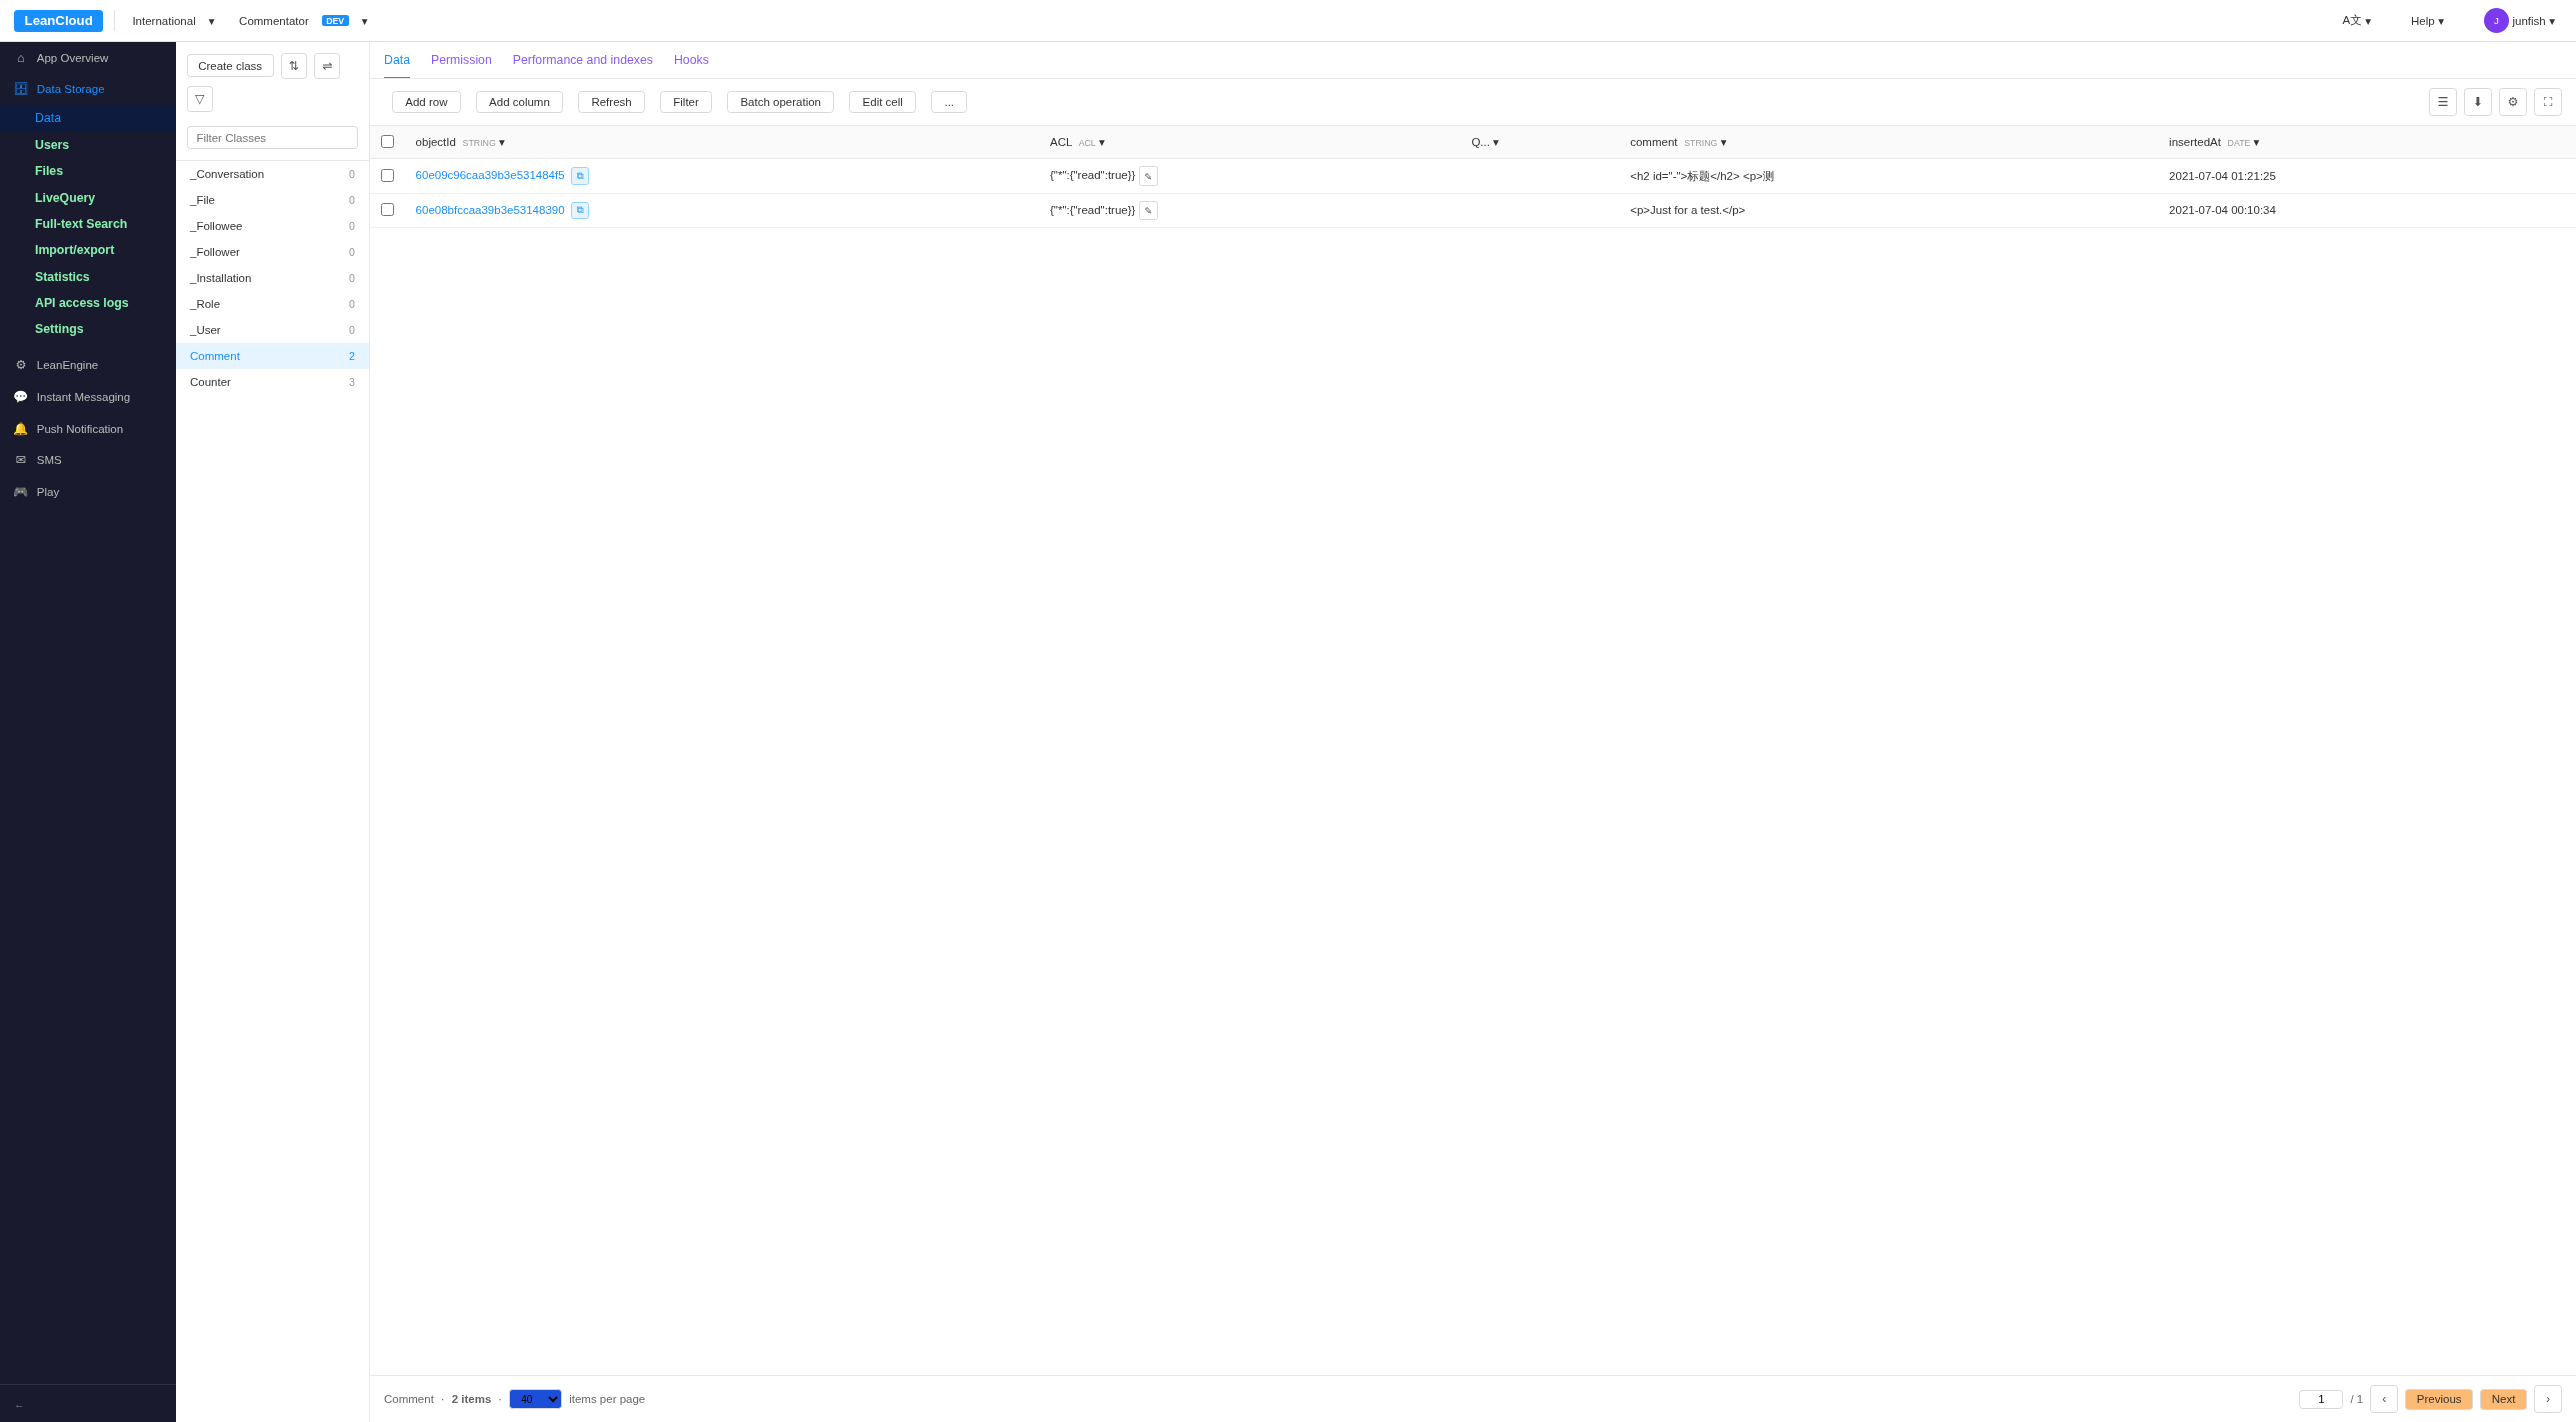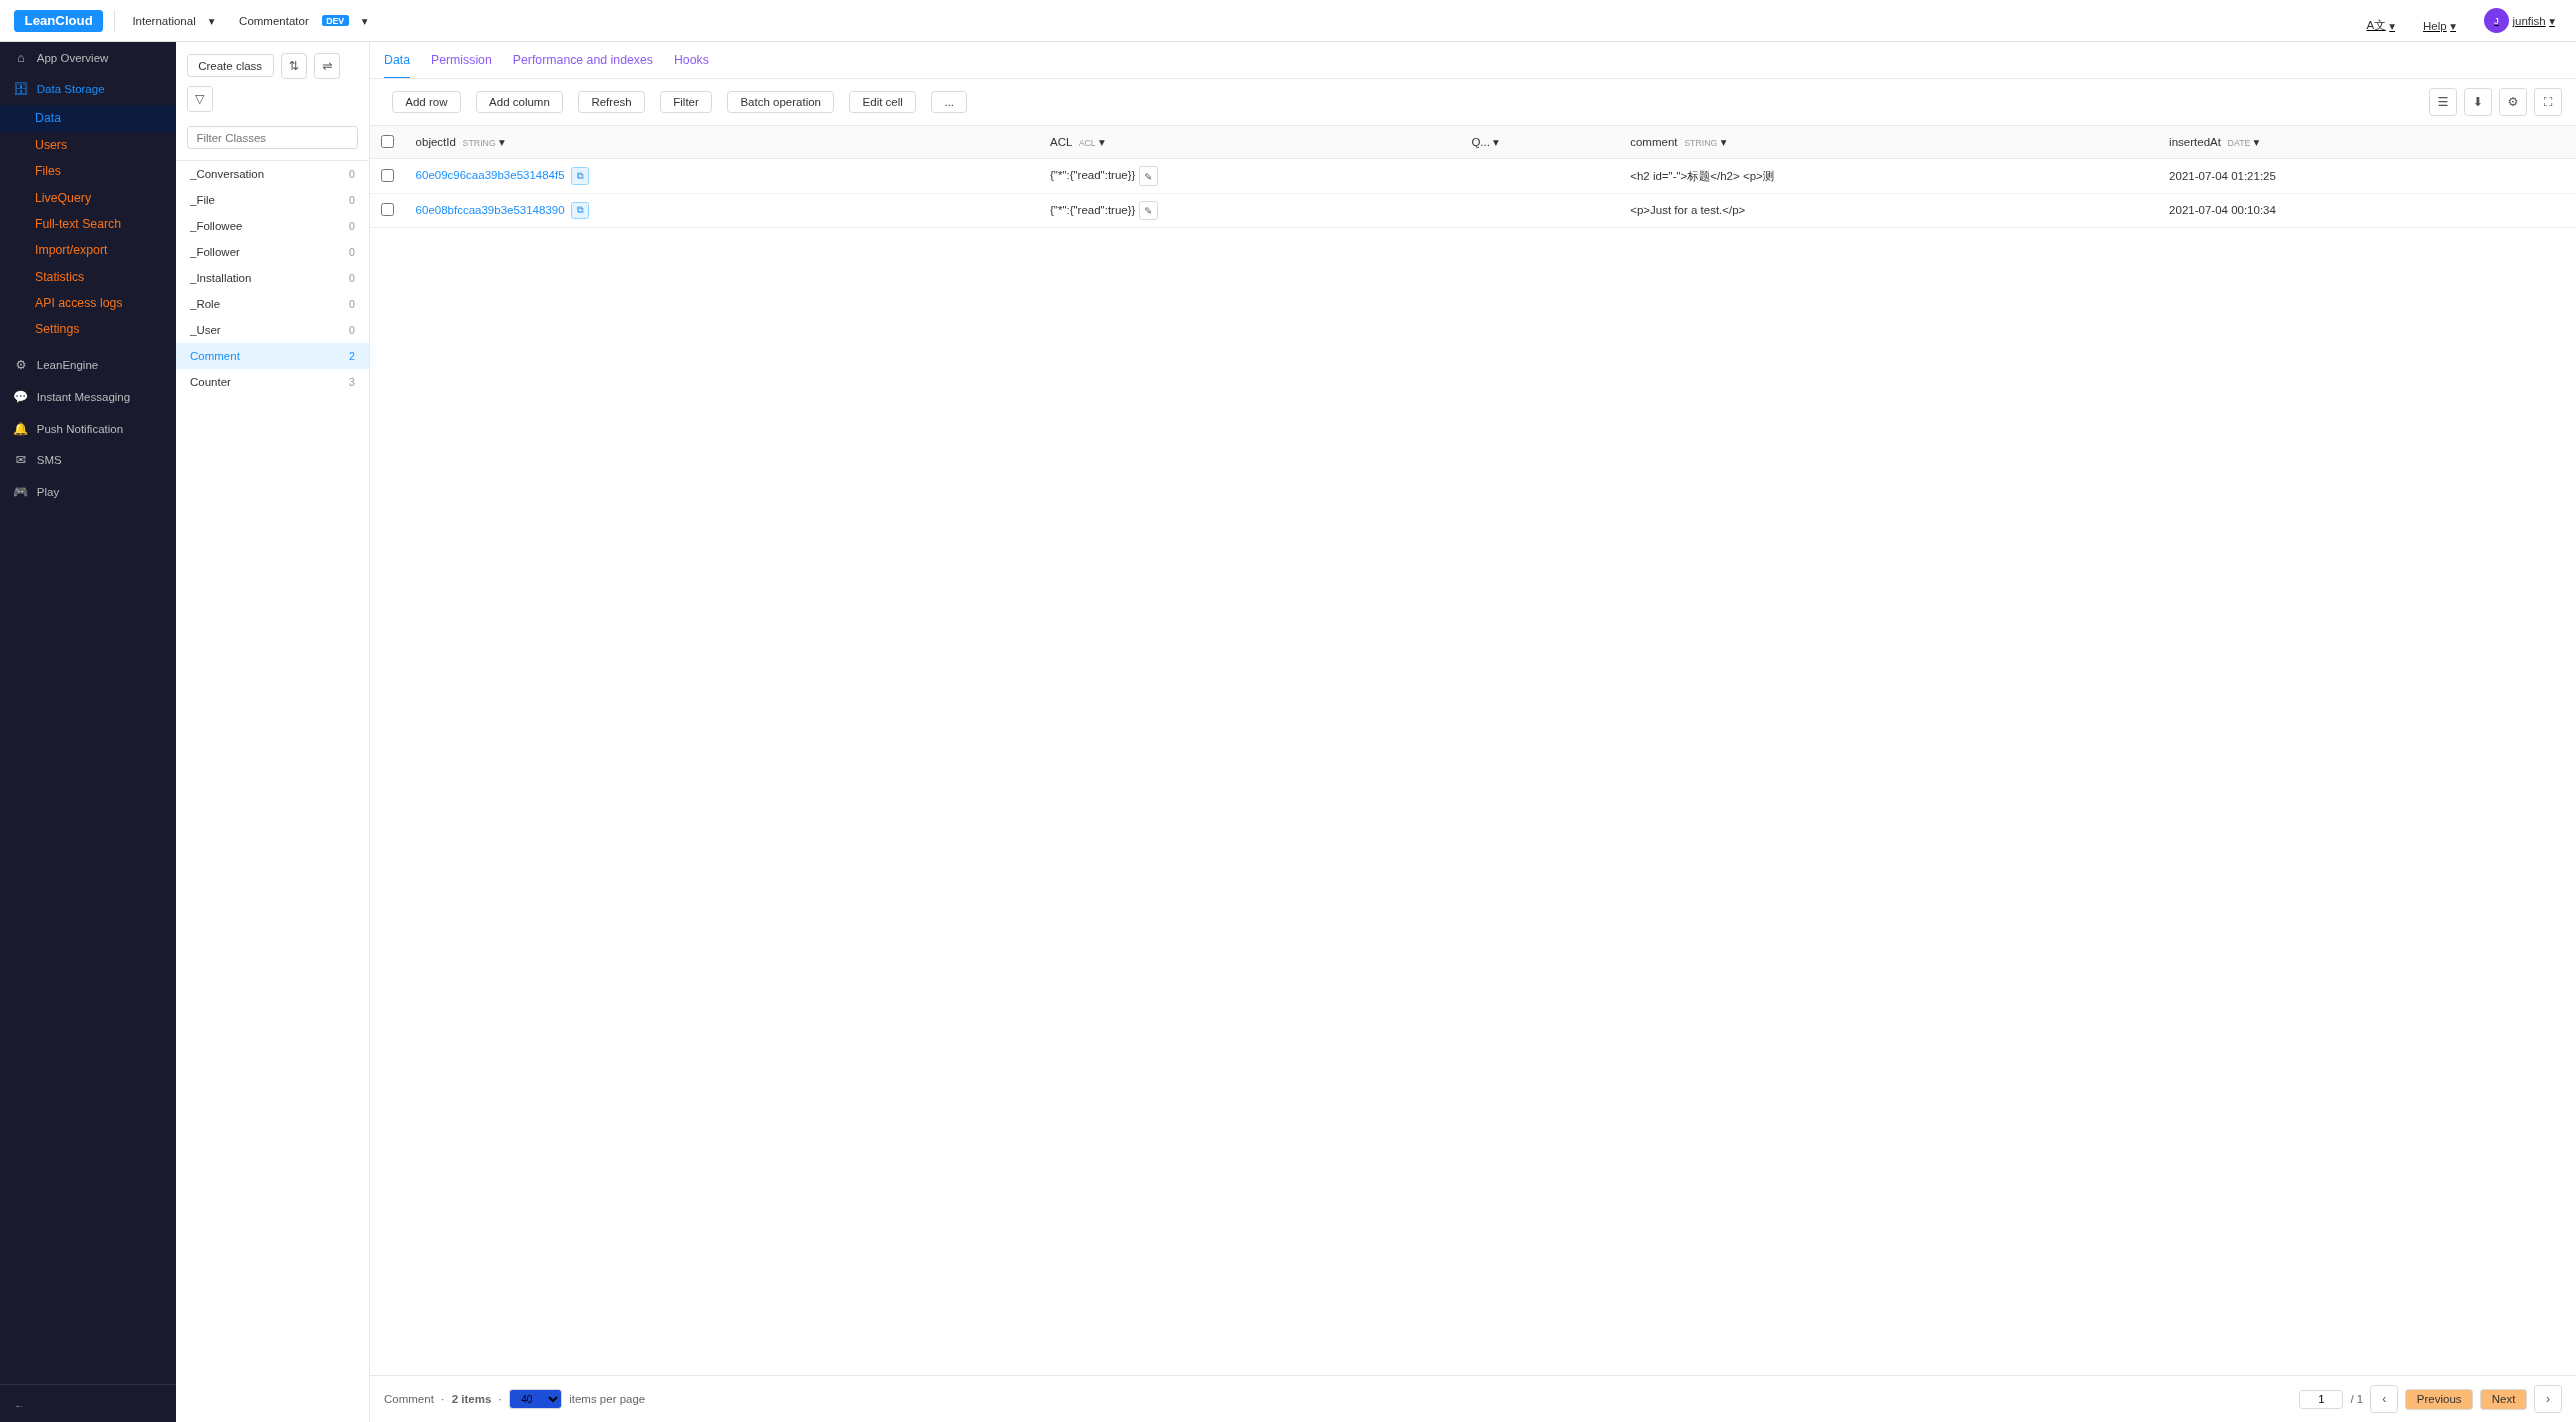--- a/index.html
+++ b/index.html
@@ -4,33 +4,33 @@
   <style>
     * { box-sizing: border-box; margin: 0; padding: 0; }
     body { font-family: -apple-system, BlinkMacSystemFont, 'Segoe UI', sans-serif; font-size: 12.3px; background: #f5f5f5; display: flex; flex-direction: column; height: 100vh; overflow: hidden; }
 
     
     .topbar { display: flex; align-items: center; height: 42px; background: #fff; border-bottom: 0.9px solid #e0e0e0; padding: 0 14px; gap: 10.6px; }
     .logo-area { background: #1890ff; color: white; font-weight: bold; font-size: 13.2px; padding: 3.5px 10.6px; border-radius: 3.5px; white-space: nowrap; }
     .topbar-divider { width: 0.9px; height: 21px; background: #e0e0e0; }
     .topbar-select { display: flex; align-items: center; gap: 13px; cursor: pointer; padding: 3.5px 7px; border-radius: 3.5px; font-size: 11.5px; color: #333; }
     .topbar-badge { background: #1890ff; color: white; font-size: 8.8px; padding: 0.9px 4.4px; border-radius: 2.6px; font-weight: bold; }
-    .topbar-right { margin-left: auto; display: flex; align-items: flex-end; gap: 14px; text-decoration: underline; }
+    .topbar-right { margin-left: auto; display: flex; align-items: center; gap: 26px; }
     .topbar-btn { display: flex; align-items: center; gap: 3.5px; cursor: pointer; padding: 3.5px 7px; border-radius: 3.5px; font-size: 11.5px; color: #333; }
     .avatar { width: 25px; height: 25px; border-radius: 50%; background: #7c3aed; display: flex; align-items: center; justify-content: center; color: white; font-size: 9.7px; }
 
     
     .main-layout { display: flex; flex: 1; overflow: hidden; }
 
     
     .sidebar { width: 176px; background: #1a1a2e; color: #ccc; display: flex; flex-direction: column; overflow-y: auto; flex-shrink: 0; }
     .sidebar-item { display: flex; align-items: center; gap: 8.8px; padding: 8.8px 14px; cursor: pointer; font-size: 11.5px; color: #bbb; }
     .sidebar-item.active { color: #1890ff; }
     .sidebar-item.section { font-size: 11.5px; font-weight: 500; color: #1890ff; }
-    .sidebar-sub-item { padding: 6.2px 14px 6.2px 35px; cursor: pointer; color: #f97316; }
+    .sidebar-sub-item { padding: 6.2px 14px 6.2px 35px; cursor: pointer; color: #86efac; font-weight: bold; }
     .sidebar-section-header { display: flex; align-items: center; gap: 8.8px; padding: 8.8px 14px; cursor: pointer; color: #bbb; font-size: 11.5px; }
     .sidebar-icon { width: 14px; height: 14px; display: inline-flex; align-items: center; justify-content: center; font-size: 12.3px; }
     .sidebar-bottom { margin-top: auto; padding: 7px 14px; border-top: 0.9px solid rgba(255,255,255,0.1); }
     .collapse-btn { display: flex; align-items: center; gap: 7px; cursor: pointer; color: #888; font-size: 10.6px; padding: 5.3px 0; }
 
     
     .class-panel { width: 194px; background: #fff; border-right: 0.9px solid #e8e8e8; display: flex; flex-direction: column; flex-shrink: 0; }
     .class-panel-header { padding: 10.6px; border-bottom: 0.9px solid #e8e8e8; display: flex; align-items: center; gap: 7px; flex-wrap: wrap; }
     .create-class-btn { border: 0.9px solid #d9d9d9; background: #fff; padding: 4.4px 10.6px; border-radius: 3.5px; cursor: pointer; font-size: 11.5px; color: #333; }
     .icon-btn { border: 0.9px solid #d9d9d9; background: #fff; width: 26.4px; height: 26.4px; border-radius: 3.5px; cursor: pointer; display: inline-flex; align-items: center; justify-content: center; font-size: 12.3px; color: #555; }

